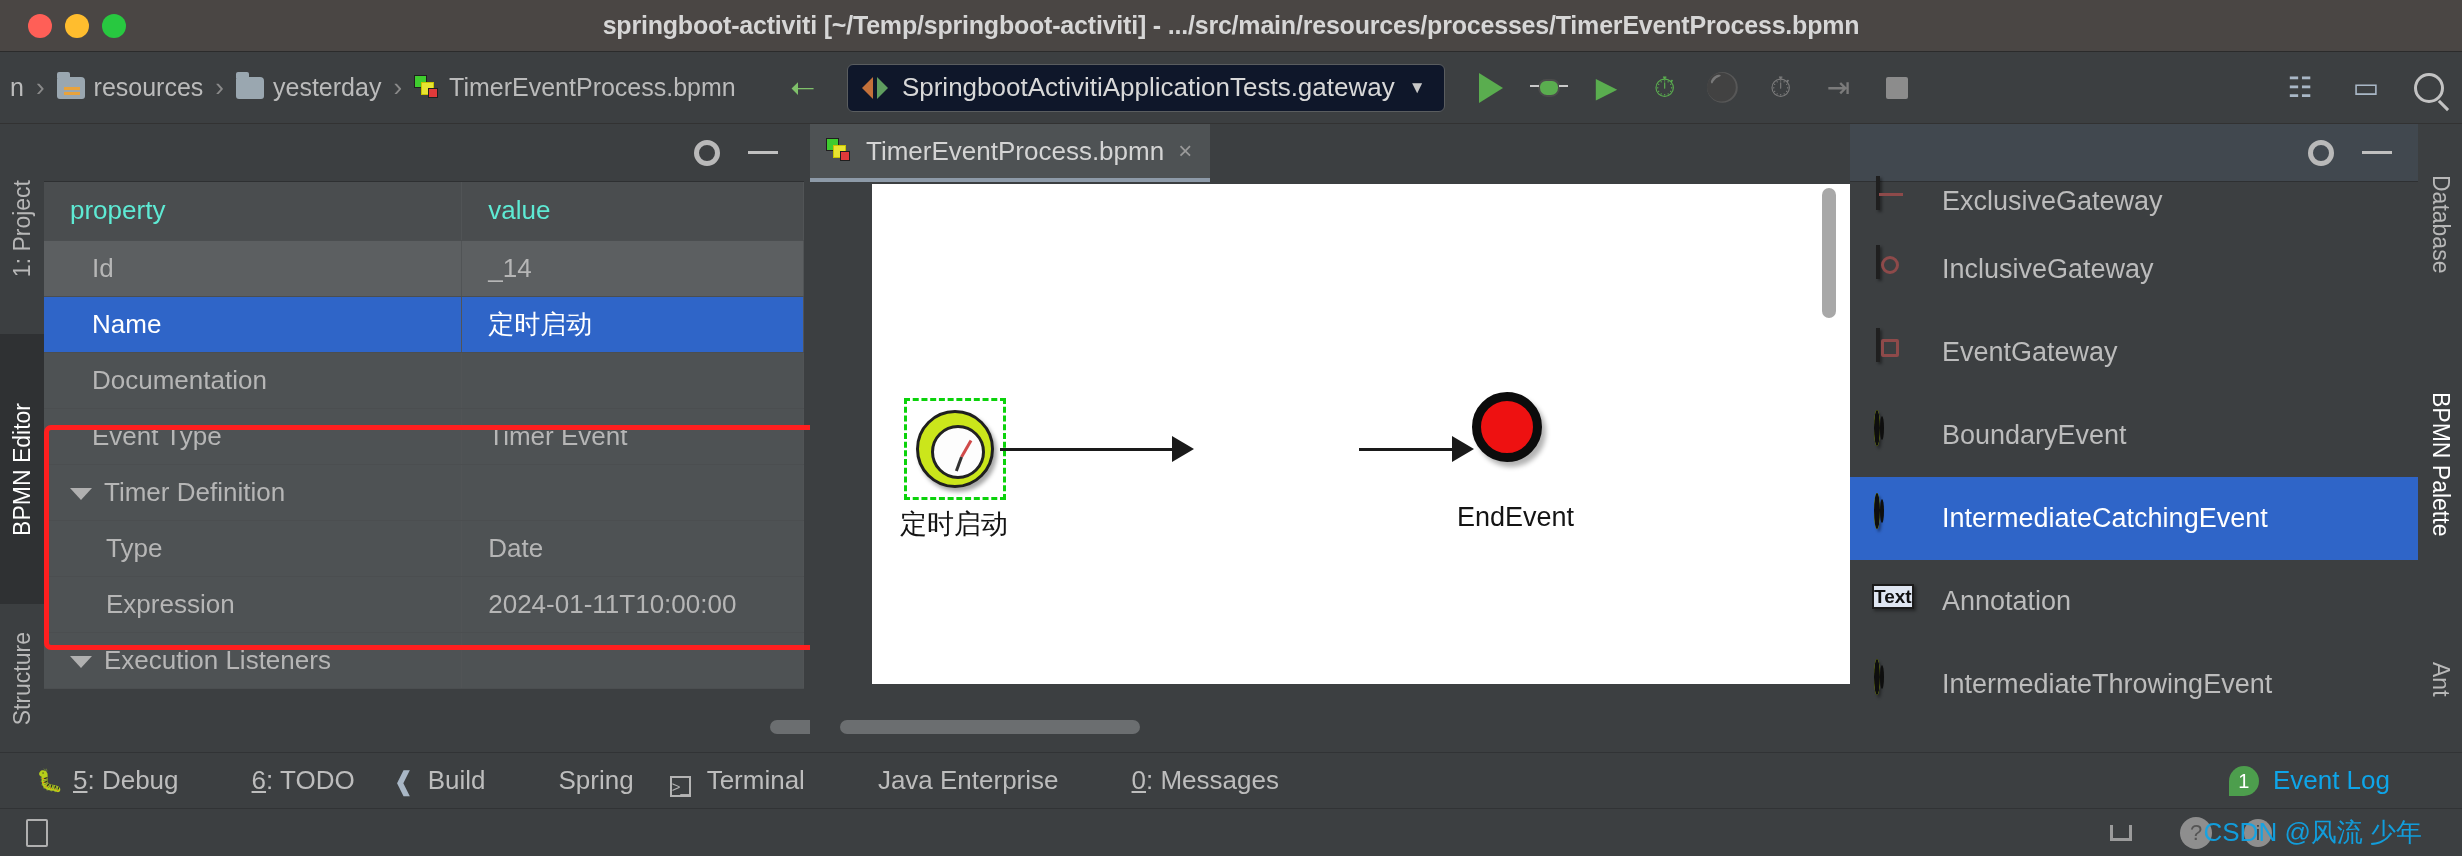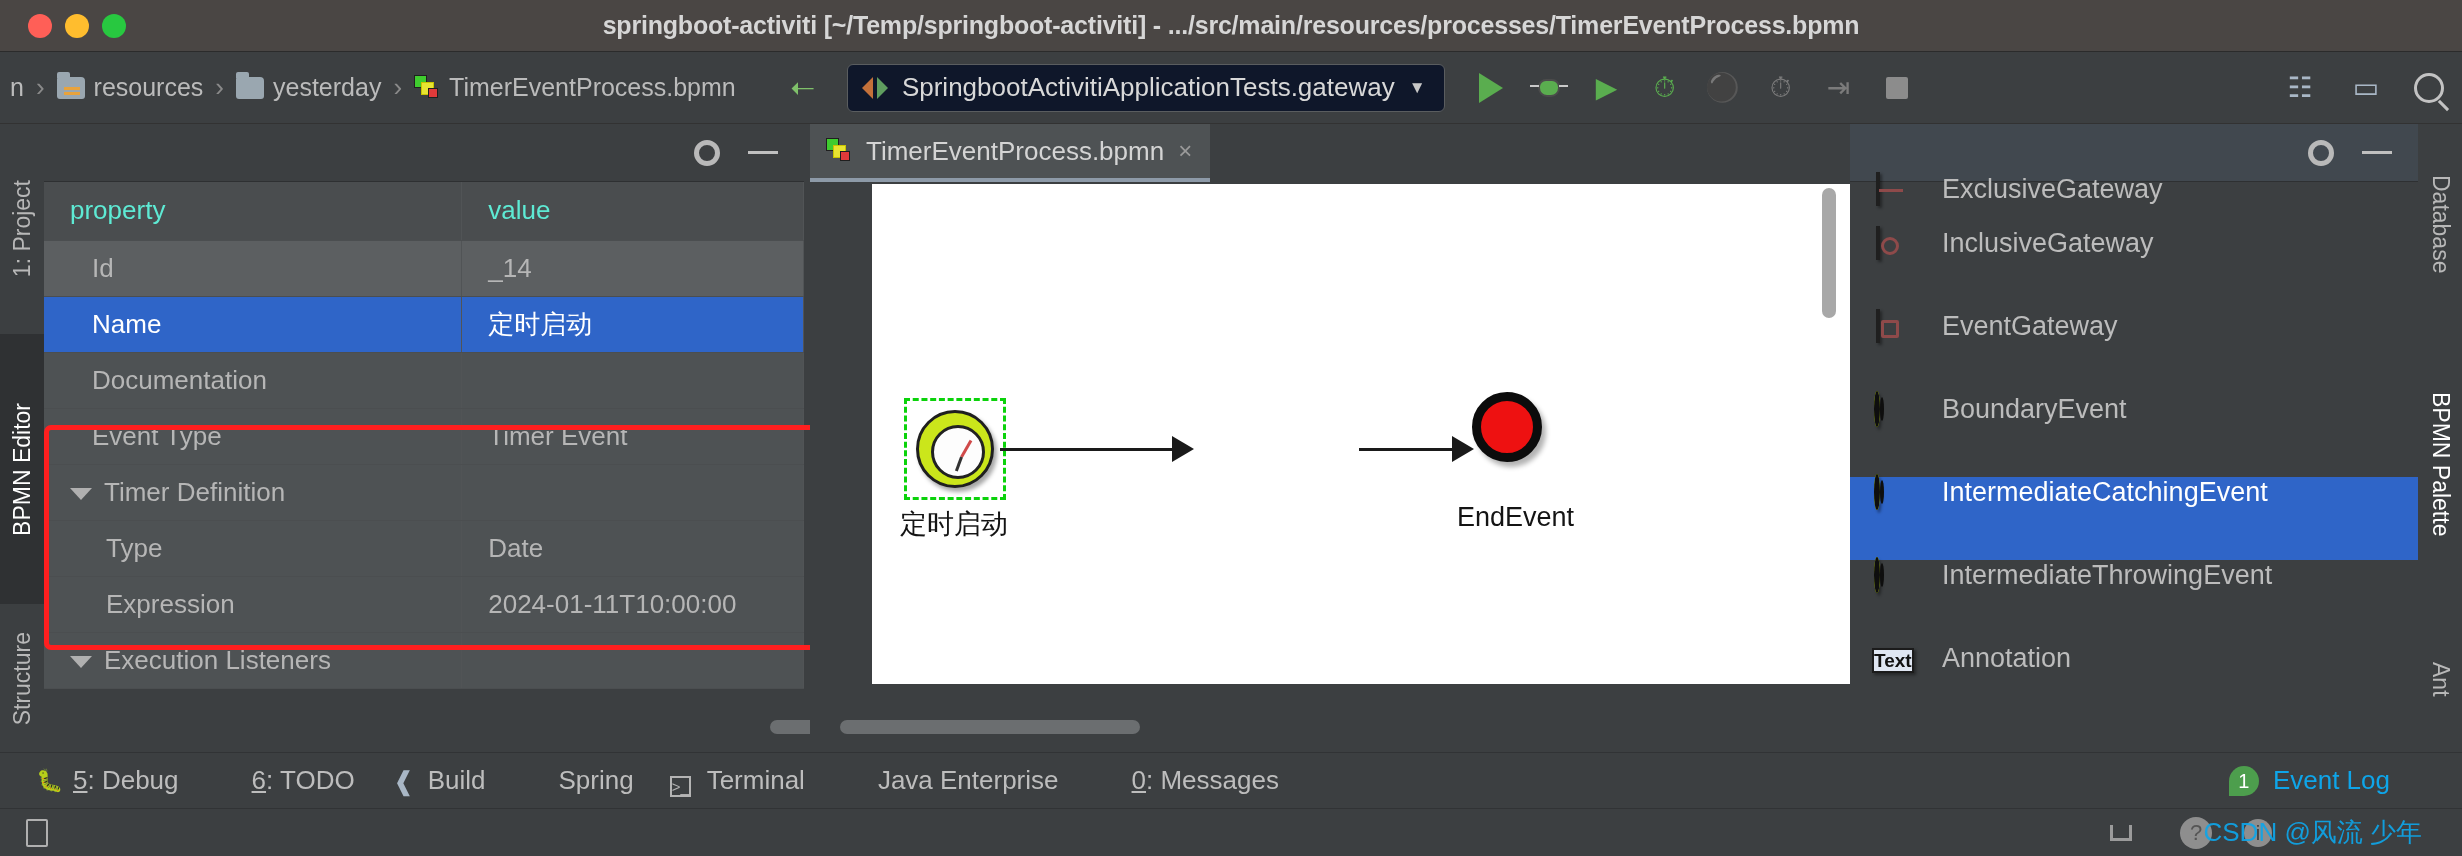--- a/index.html
+++ b/index.html
@@ -267,21 +267,21 @@
   .palette {
     position: absolute; right: 44px; top: 124px; width: 568px; height: 620px;
     background: #3c3f41;
   }
   .palette-header {
     height: 58px; background: #41484f; display:flex; align-items:center;
     justify-content: flex-end; gap: 28px; padding-right: 26px;
     border-bottom: 1px solid #2e3032;
   }
   .pal-item {
-    height: 83px; display: flex; align-items: flex-start; gap: 24px; padding-left: 22px;
+    height: 83px; display: flex; align-items: center; gap: 24px; padding-left: 22px;
     color: #bcbcbc; font-size: 27px; white-space: nowrap;
   }
   .pal-item.sel { background: #2f65c8; color: #ffffff; }
   .pal-icon { width: 46px; height: 46px; position: relative; flex: 0 0 auto; }
   .diamond {
     width: 38px; height: 38px; background: #f29a9a; border: 2px solid #1f1f1f;
     transform: rotate(45deg); margin: 4px;
     box-shadow: 2px 2px 3px rgba(0,0,0,0.4);
   }
   .diamond .sub {
@@ -587,26 +587,26 @@
     </div>
     <div class="pal-item">
       <span class="pal-icon"><span class="evcircle"></span></span>
       <span>BoundaryEvent</span>
     </div>
     <div class="pal-item sel">
       <span class="pal-icon"><span class="evcircle"></span></span>
       <span>IntermediateCatchingEvent</span>
     </div>
     <div class="pal-item">
+      <span class="pal-icon"><span class="textico">Text</span></span>
+      <span>Annotation</span>
+    </div>
+    <div class="pal-item">
       <span class="pal-icon"><span class="evcircle"></span></span>
       <span>IntermediateThrowingEvent</span>
-    </div>
-    <div class="pal-item">
-      <span class="pal-icon"><span class="textico">Text</span></span>
-      <span>Annotation</span>
     </div>
   </div>
 
   <div class="bottombar">
     <div class="bb-item">
       <span class="bb-ico">
           <span class="glyph" style="font-size:22px;line-height:26px;">🐛</span>
         </span>
       <span><u>5</u><span>: Debug</span></span>
     </div>

